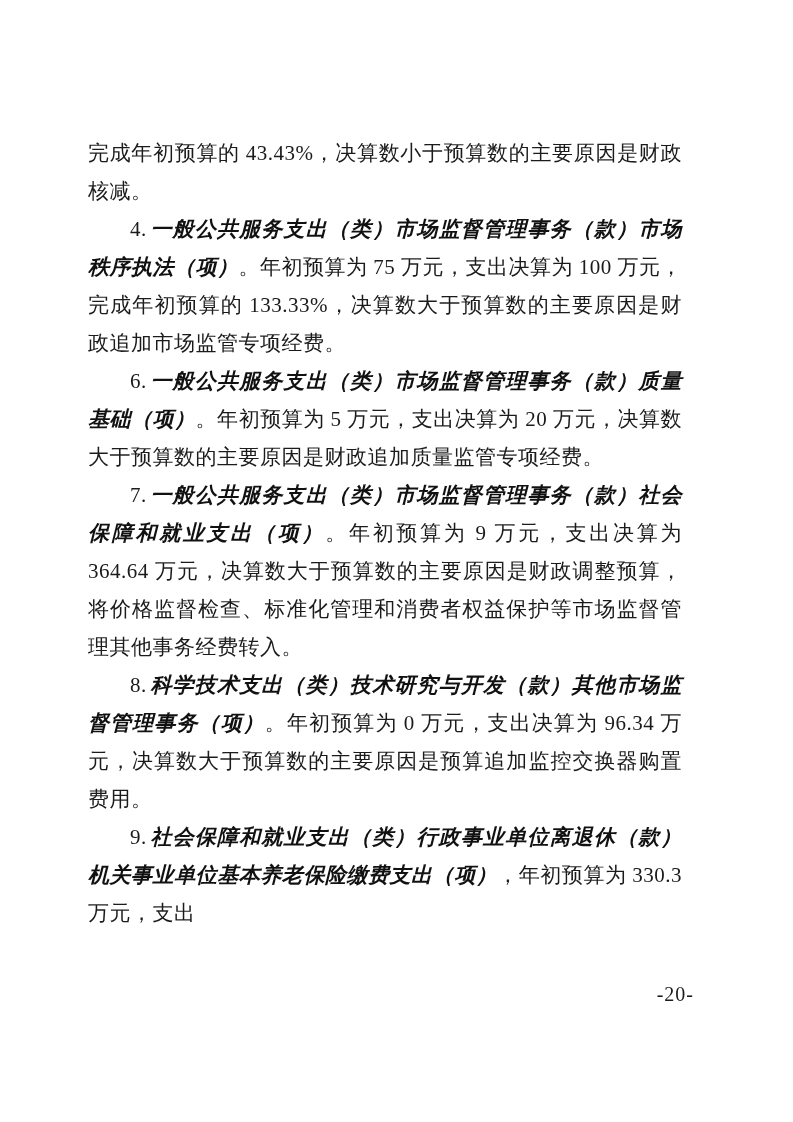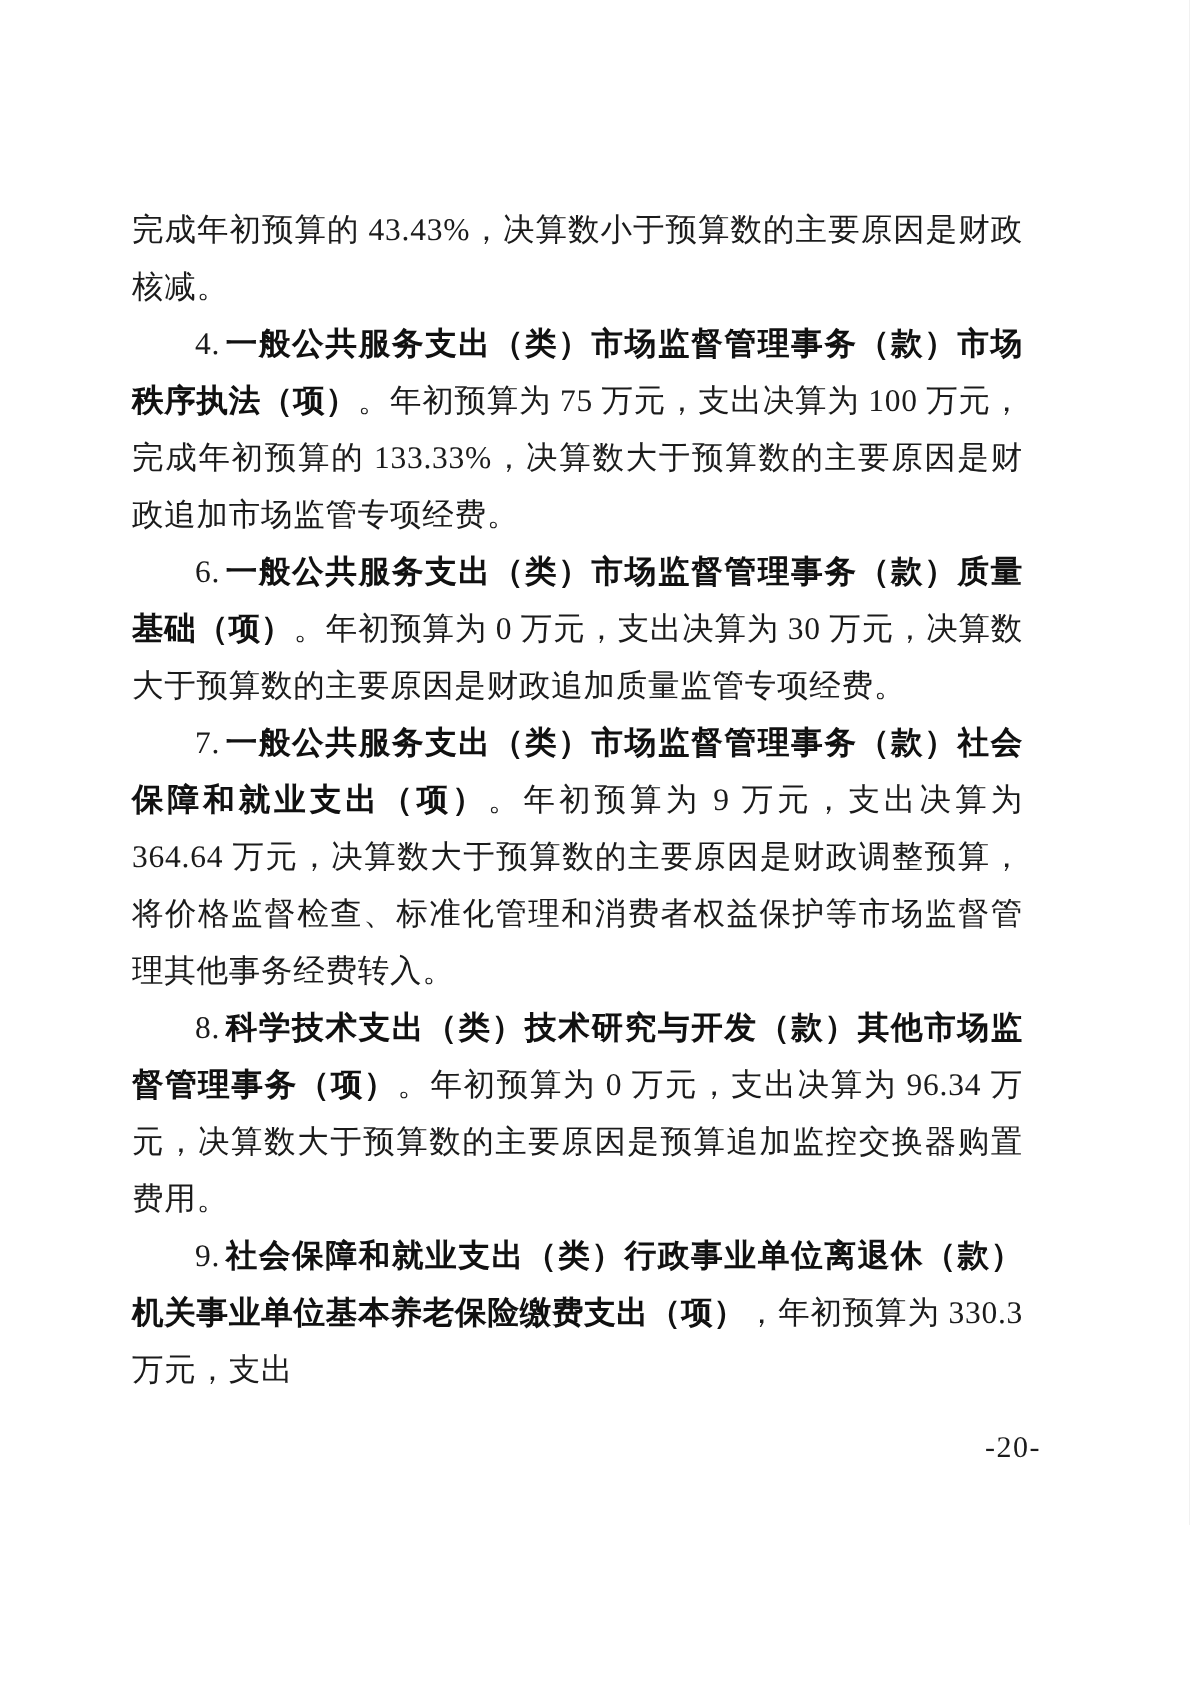--- a/index.html
+++ b/index.html
@@ -35,47 +35,48 @@
   p.para.continuation {
     text-indent: 0;
   }
   .para-num {
     font-weight: 400;
     padding-right: 3px;
   }
   .para-bold {
     font-weight: 700;
     color: #111111;
+    font-style: italic;
   }
   .para-text {
     font-weight: 400;
   }
   .page-number {
     position: absolute;
     left: 100px;
-    top: 954px;
+    top: 983px;
     width: 594px;
     text-align: right;
     font-size: 20px;
     color: #1b1b1b;
     letter-spacing: 1px;
   }
 </style>
 </head>
 <body>
 
 <div class="page">
   <div class="content">
 
     <p class="para continuation"><span class="para-text">完成年初预算的 43.43%，决算数小于预算数的主要原因是财政核减。</span></p>
 
     <p class="para"><span class="para-num">4.</span><span class="para-bold">一般公共服务支出（类）市场监督管理事务（款）市场秩序执法（项）</span><span class="para-text">。年初预算为 75 万元，支出决算为 100 万元，完成年初预算的 133.33%，决算数大于预算数的主要原因是财政追加市场监管专项经费。</span></p>
 
 
-    <p class="para"><span class="para-num">6.</span><span class="para-bold">一般公共服务支出（类）市场监督管理事务（款）质量基础（项）</span><span class="para-text">。年初预算为 0 万元，支出决算为 30 万元，决算数大于预算数的主要原因是财政追加质量监管专项经费。</span></p>
+    <p class="para"><span class="para-num">6.</span><span class="para-bold">一般公共服务支出（类）市场监督管理事务（款）质量基础（项）</span><span class="para-text">。年初预算为 5 万元，支出决算为 20 万元，决算数大于预算数的主要原因是财政追加质量监管专项经费。</span></p>
 
     <p class="para"><span class="para-num">7.</span><span class="para-bold">一般公共服务支出（类）市场监督管理事务（款）社会保障和就业支出（项）</span><span class="para-text">。年初预算为 9 万元，支出决算为 364.64 万元，决算数大于预算数的主要原因是财政调整预算，将价格监督检查、标准化管理和消费者权益保护等市场监督管理其他事务经费转入。</span></p>
 
     <p class="para"><span class="para-num">8.</span><span class="para-bold">科学技术支出（类）技术研究与开发（款）其他市场监督管理事务（项）</span><span class="para-text">。年初预算为 0 万元，支出决算为 96.34 万元，决算数大于预算数的主要原因是预算追加监控交换器购置费用。</span></p>
 
     <p class="para"><span class="para-num">9.</span><span class="para-bold">社会保障和就业支出（类）行政事业单位离退休（款）机关事业单位基本养老保险缴费支出（项）</span><span class="para-text">，年初预算为 330.3 万元，支出</span></p>
 
   </div>
 
   <div class="page-number">-20-</div>

